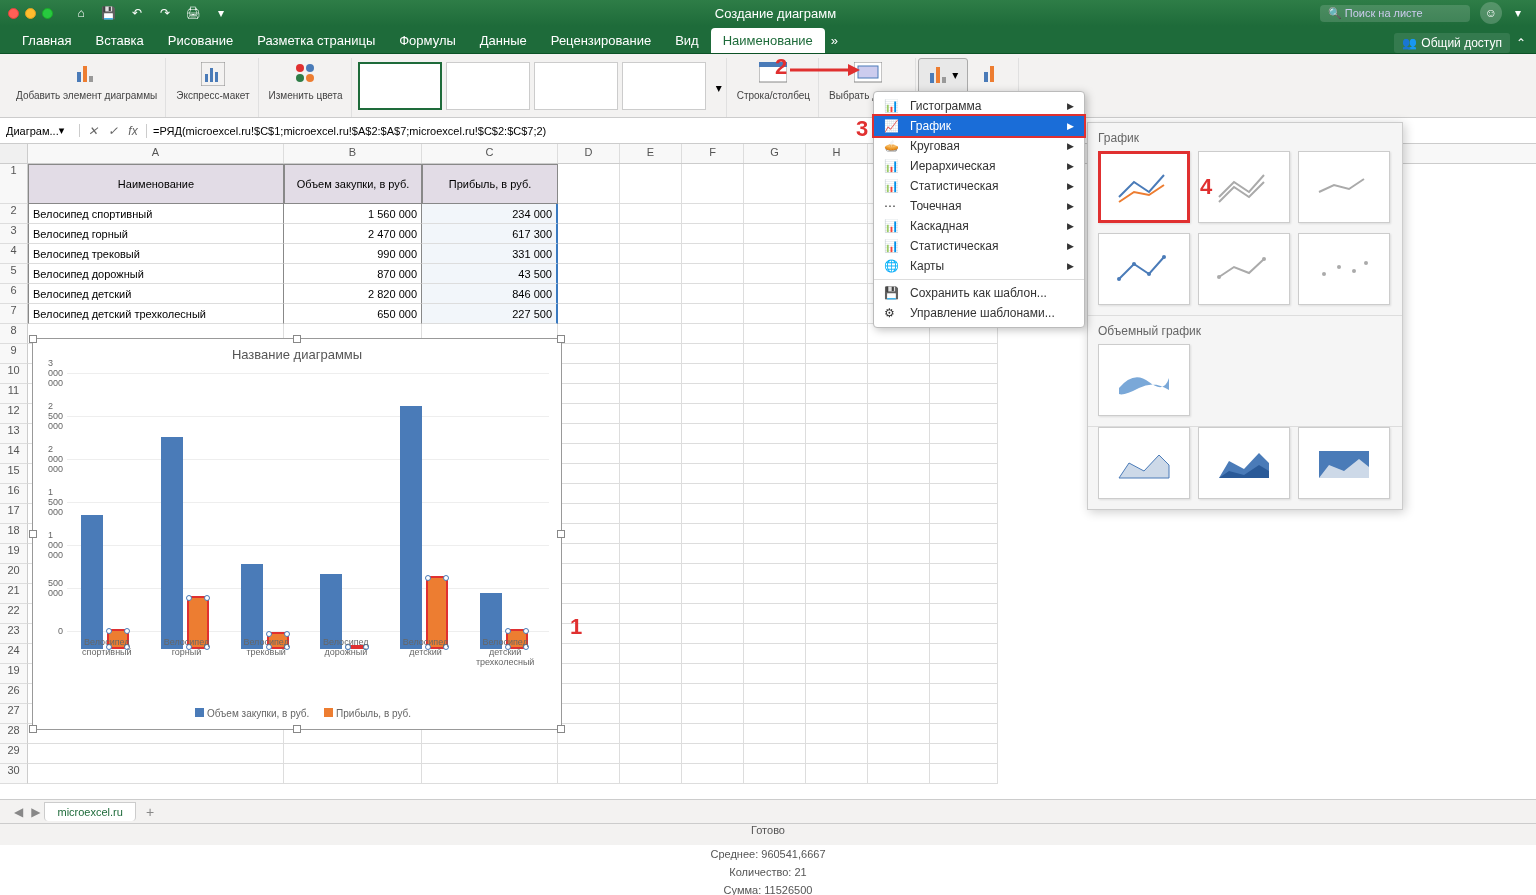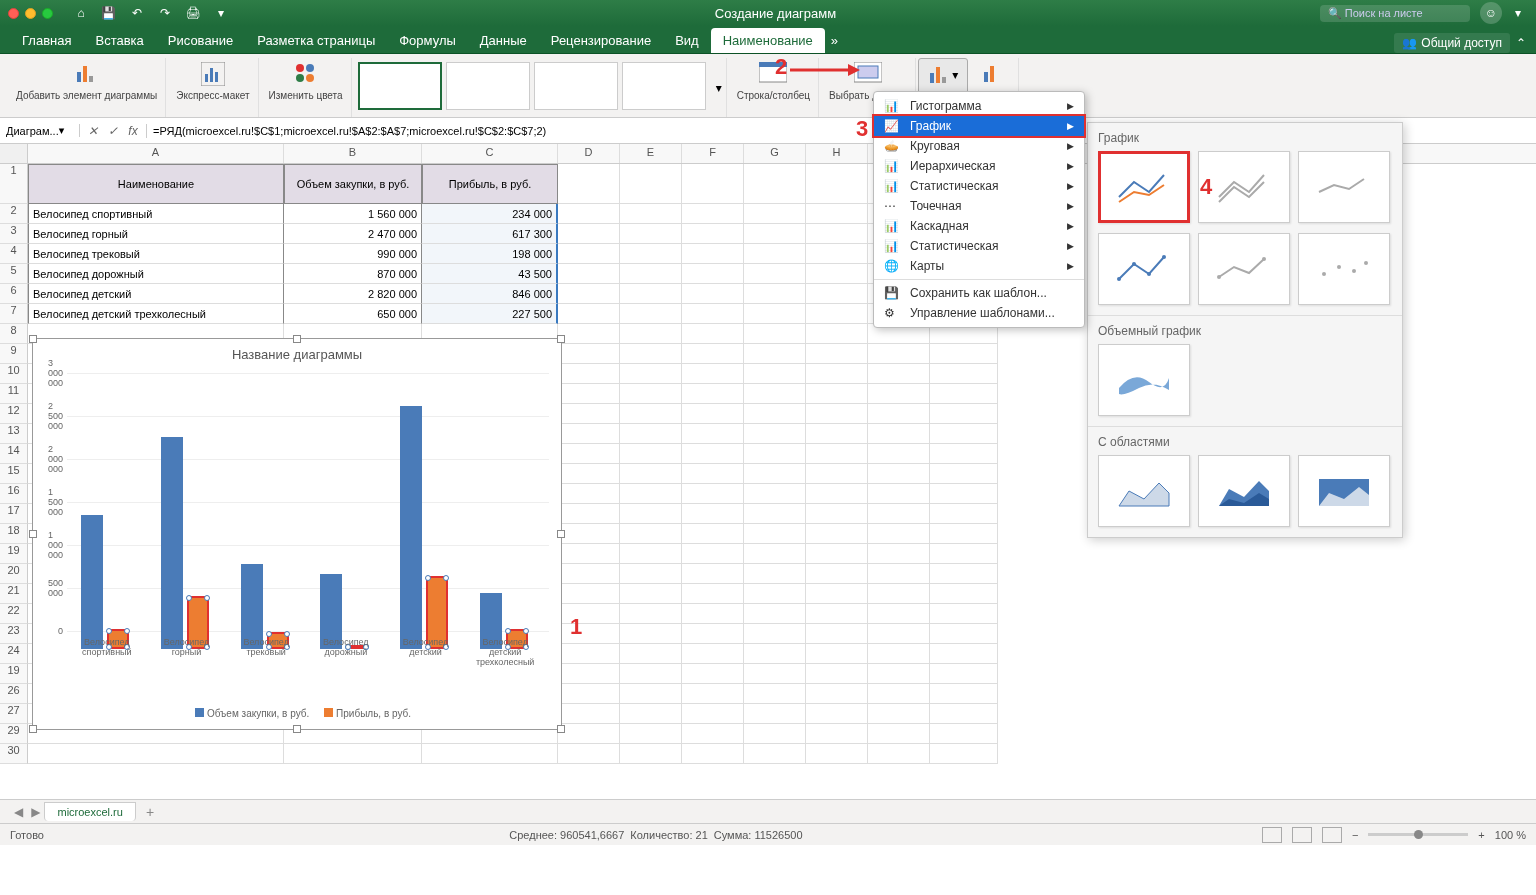--- a/index.html
+++ b/index.html
@@ -75,21 +75,21 @@
 .chart-opt.sel { border: 3px solid #e03030; }
 .panel-sep { height: 1px; background: #ddd; }
 
 .ann { position: absolute; font-family: Arial; font-weight: 900; color: #e03030; font-size: 22px; z-index: 200; }
 .ann-arrow { position: absolute; z-index: 150; }
 
 .sheet-tabs { height: 24px; border-top: 1px solid #ccc; background: #f3f2f1; display: flex; align-items: center; padding: 0 10px; }
 .sheet-tab { background: #fff; border: 1px solid #ccc; border-bottom: none; padding: 3px 12px; font-size: 11px; border-radius: 0 0 4px 4px; color: #1e6b3a; }
 .nav-arrow { padding: 0 4px; color: #888; }
 
-.status-bar { height: 22px; background: #f3f2f1; border-top: 1px solid #ccc; display: flex; align-items: center; padding: 0 10px; font-size: 11px; color: #555; gap: 6px; }
+.status-bar { height: 22px; background: #f3f2f1; border-top: 1px solid #ccc; display: flex; align-items: center; padding: 0 10px; font-size: 11px; color: #555; gap: 6px; flex-direction: column; }
 .status-right { margin-left: auto; display: flex; align-items: center; gap: 10px; }
 .view-btn { width: 20px; height: 16px; border: 1px solid #aaa; }
 .zoom-slider { width: 100px; height: 3px; background: #ccc; position: relative; }
 .zoom-thumb { width: 9px; height: 9px; background: #888; border-radius: 50%; position: absolute; top: -3px; left: 46px; }
 </style>
 </head>
 <body>
 
 <div class="titlebar">
   <div class="traffic-lights">
@@ -268,21 +268,21 @@
         <div class="cell" style="width: 62px;"></div>
         <div class="cell" style="width: 62px;"></div>
         <div class="cell" style="width: 62px;"></div>
         <div class="cell" style="width: 62px;"></div>
         <div class="cell" style="width: 68px;"></div>
       </div>
       <div class="row-grid">
         <div class="row-h">4</div>
         <div class="cell data-cell-a" style="width: 256px;">Велосипед трековый</div>
         <div class="cell data-cell-b" style="width: 138px;">990 000</div>
-        <div class="cell data-cell-c" style="width: 136px;">198 000</div>
+        <div class="cell data-cell-c" style="width: 136px;">331 000</div>
         <div class="cell" style="width: 62px;"></div>
         <div class="cell" style="width: 62px;"></div>
         <div class="cell" style="width: 62px;"></div>
         <div class="cell" style="width: 62px;"></div>
         <div class="cell" style="width: 62px;"></div>
         <div class="cell" style="width: 62px;"></div>
         <div class="cell" style="width: 68px;"></div>
       </div>
       <div class="row-grid">
         <div class="row-h">5</div>
@@ -565,20 +565,33 @@
         <div class="cell" style="width: 62px;"></div>
         <div class="cell" style="width: 62px;"></div>
         <div class="cell" style="width: 62px;"></div>
         <div class="cell" style="width: 62px;"></div>
         <div class="cell" style="width: 62px;"></div>
         <div class="cell" style="width: 62px;"></div>
         <div class="cell" style="width: 68px;"></div>
       </div>
       <div class="row-grid">
         <div class="row-h">27</div>
+        <div class="cell" style="width: 256px;"></div>
+        <div class="cell" style="width: 138px;"></div>
+        <div class="cell" style="width: 136px;"></div>
+        <div class="cell" style="width: 62px;"></div>
+        <div class="cell" style="width: 62px;"></div>
+        <div class="cell" style="width: 62px;"></div>
+        <div class="cell" style="width: 62px;"></div>
+        <div class="cell" style="width: 62px;"></div>
+        <div class="cell" style="width: 62px;"></div>
+        <div class="cell" style="width: 68px;"></div>
+      </div>
+      <div class="row-grid">
+        <div class="row-h">28</div>
         <div class="cell" style="width: 256px;"></div>
         <div class="cell" style="width: 138px;"></div>
         <div class="cell" style="width: 136px;"></div>
         <div class="cell" style="width: 62px;"></div>
         <div class="cell" style="width: 62px;"></div>
         <div class="cell" style="width: 62px;"></div>
         <div class="cell" style="width: 62px;"></div>
         <div class="cell" style="width: 62px;"></div>
         <div class="cell" style="width: 62px;"></div>
         <div class="cell" style="width: 68px;"></div>
@@ -805,21 +818,20 @@
   <div class="panel-sep"></div>
   <div class="panel-sec-title">Объемный график</div>
   <div class="panel-row">
     <div class="chart-opt">
         <svg width="60" height="40">
           <path d="M5,28 Q20,10 35,22 T55,18 L55,30 Q40,20 25,28 T5,34 Z" fill="#7aa8d8"></path>
         </svg>
       </div>
   </div>
   <div class="panel-sep"></div>
-  <div class="panel-sec-title">С областями</div>
   <div class="panel-row">
     <div class="chart-opt">
         <svg width="60" height="40">
           <path d="M5,35 L15,20 L30,28 L45,12 L55,22 L55,35 Z" fill="#cdd9e8" stroke="#4a7bb8"></path>
         </svg>
       </div>
     <div class="chart-opt">
         <svg width="60" height="40">
           <path d="M5,35 L15,18 L30,26 L45,10 L55,20 L55,35 Z" fill="#4a7bb8"></path>
           <path d="M5,35 L15,28 L30,32 L45,22 L55,28 L55,35 Z" fill="#2a5a98"></path>

